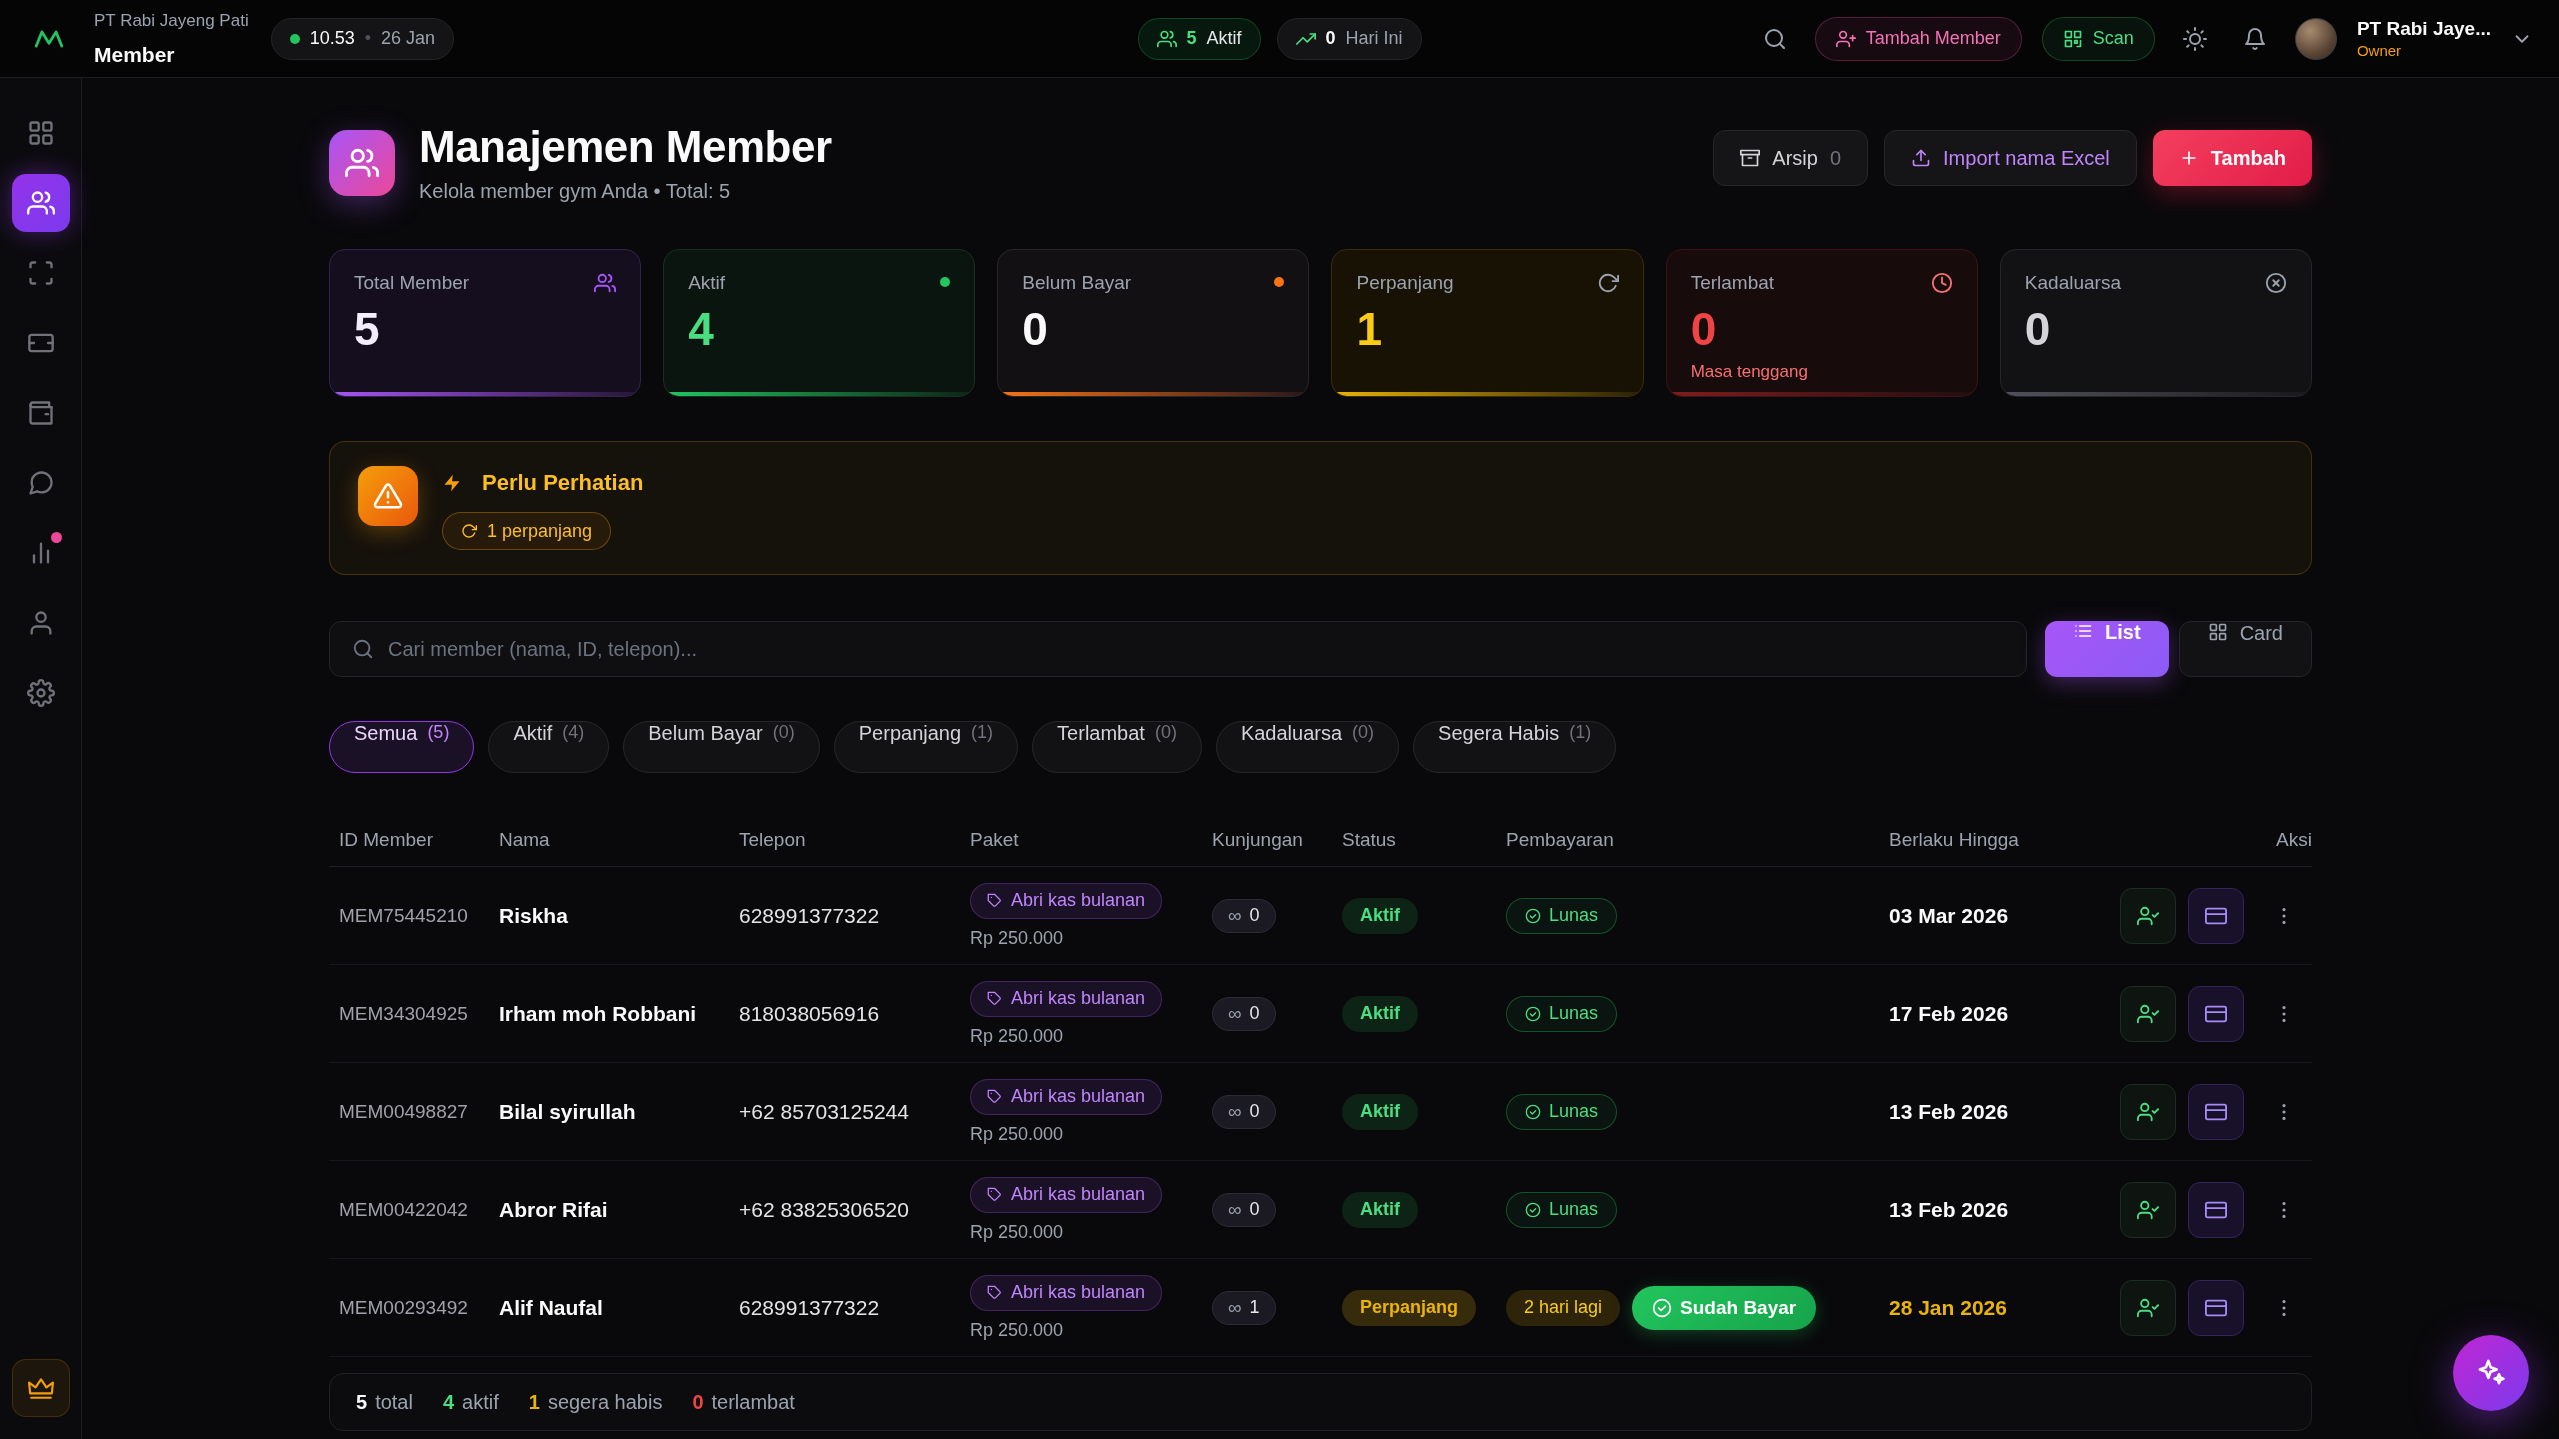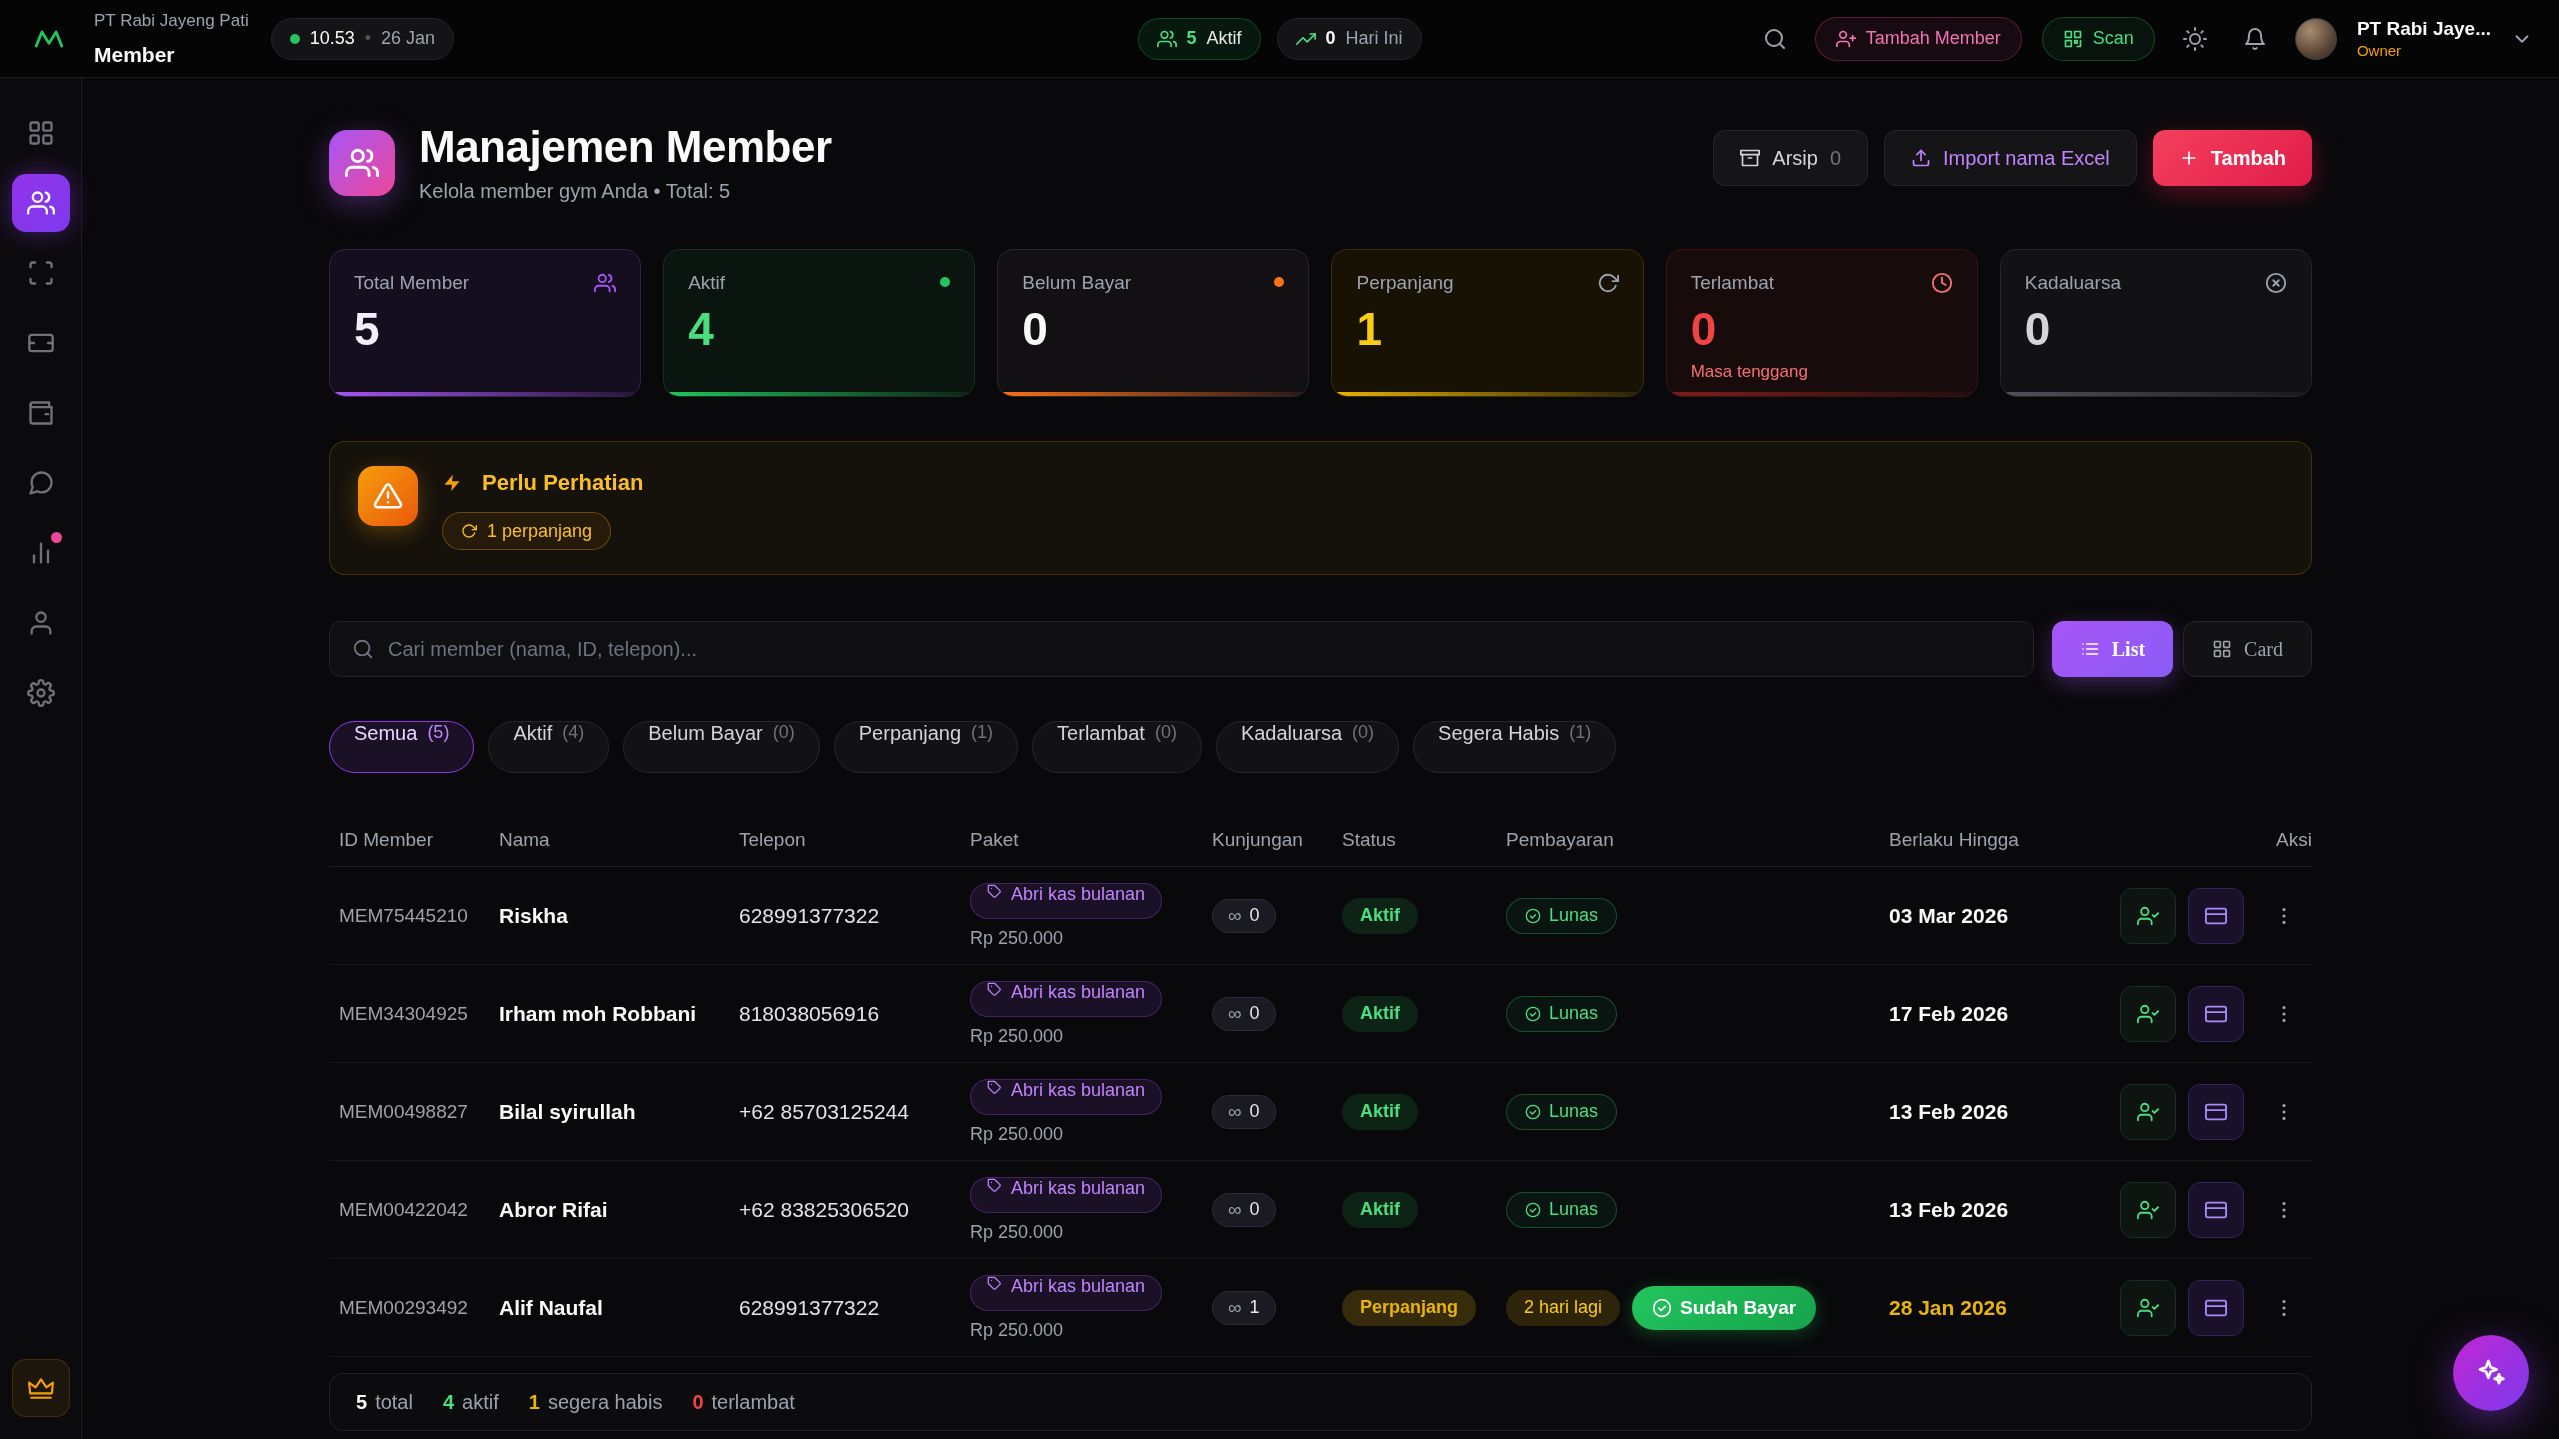--- a/index.html
+++ b/index.html
@@ -109,21 +109,21 @@
     border-radius:999px; border:1px solid rgba(245,158,11,.35); background:rgba(245,158,11,.08);
     color:#fbbf24; font-size:18px; }
 
   
   .search-row { margin-top:46px; display:flex; gap:18px; align-items:center; }
   .search-box { flex:1; height:56px; background:#0f0f11; border:1px solid #242428; border-radius:12px;
     display:flex; align-items:center; padding:0 22px; gap:14px; color:#6b7280; }
   .search-box input { flex:1; background:transparent; border:none; outline:none; color:#e5e7eb; font-size:20px; }
   .search-box input::placeholder { color:#6b7280; }
   .view-toggle { display:flex; gap:10px; }
-  .vt { height:56px; padding:0 28px; border-radius:12px; display:inline-flex; align-items:center; gap:12px; font-size:20px;font-family:Liberation Serif, serif; }
+  .vt { height:56px; padding:0 28px; border-radius:12px; display:inline-flex; gap:12px; font-size:20px; }
   .vt-list { background:linear-gradient(135deg,#a855f7,#8b5cf6); color:#fff; font-weight:700; border:none;
     box-shadow:0 6px 22px rgba(168,85,247,.35); }
   .vt-card { background:#121214; border:1px solid #26262a; color:#9ca3af; }
 
   
   .filters { margin-top:44px; display:flex; gap:14px; }
   .chip { height:52px; padding:0 24px; border-radius:999px; background:#121214; border:1px solid #27272a;
     color:#d4d4d8; font-size:20px; display:inline-flex; align-items:flex-start; gap:10px; }
   .chip .cnt { color:#71717a; font-size:18px; }
   .chip.active { background:rgba(168,85,247,.12); border-color:#9333ea; color:#e9d5ff; }
@@ -133,21 +133,21 @@
   .table { margin-top:40px; }
   .thead, .trow { display:grid; grid-template-columns:170px 240px 231px 242px 130px 164px 383px 233px 190px;
     align-items:center; }
   .thead { height:54px; color:#9ca3af; font-size:19px; border-bottom:1px solid #202024; }
   .thead .right, .cell-aksi { justify-self:end; text-align:right; }
   .trow { height:98px; border-bottom:1px solid #17171b; }
   .cell-id { color:#a1a1aa; font-size:19px; }
   .pad { padding-left:10px; }
   .cell-nama { color:#fafafa; font-size:21px; font-weight:700; }
   .cell-telp { color:#e4e4e7; font-size:21px; }
-  .pk-chip { display:inline-flex; align-items:flex-start; gap:9px; height:36px; padding:0 16px; border-radius:999px;
+  .pk-chip { display:inline-flex; align-items:center; gap:9px; height:36px; padding:0 16px; border-radius:999px;
     background:rgba(168,85,247,.12); border:1px solid rgba(168,85,247,.28); color:#c084fc; font-size:18px; }
   .pk-price { color:#9ca3af; font-size:18px; margin-top:9px; }
   .kj-chip { display:inline-flex; align-items:center; gap:8px; height:34px; padding:0 15px; border-radius:999px;
     background:#1b1a22; border:1px solid #2d2b38; font-size:18px; color:#e5e7eb; }
   .kj-chip .inf { color:#9ca3af; font-size:19px; line-height:1; }
   .badge { display:inline-flex; align-items:center; gap:8px; height:36px; padding:0 18px; border-radius:999px;
     font-size:18px; font-weight:700; }
   .badge-aktif { background:rgba(34,197,94,.14); color:#4ade80; }
   .badge-perpanjang { background:rgba(234,179,8,.2); color:#eab308; }
   .badge-lunas { background:rgba(34,197,94,.06); border:1px solid rgba(34,197,94,.35); color:#4ade80; font-weight:400; }

